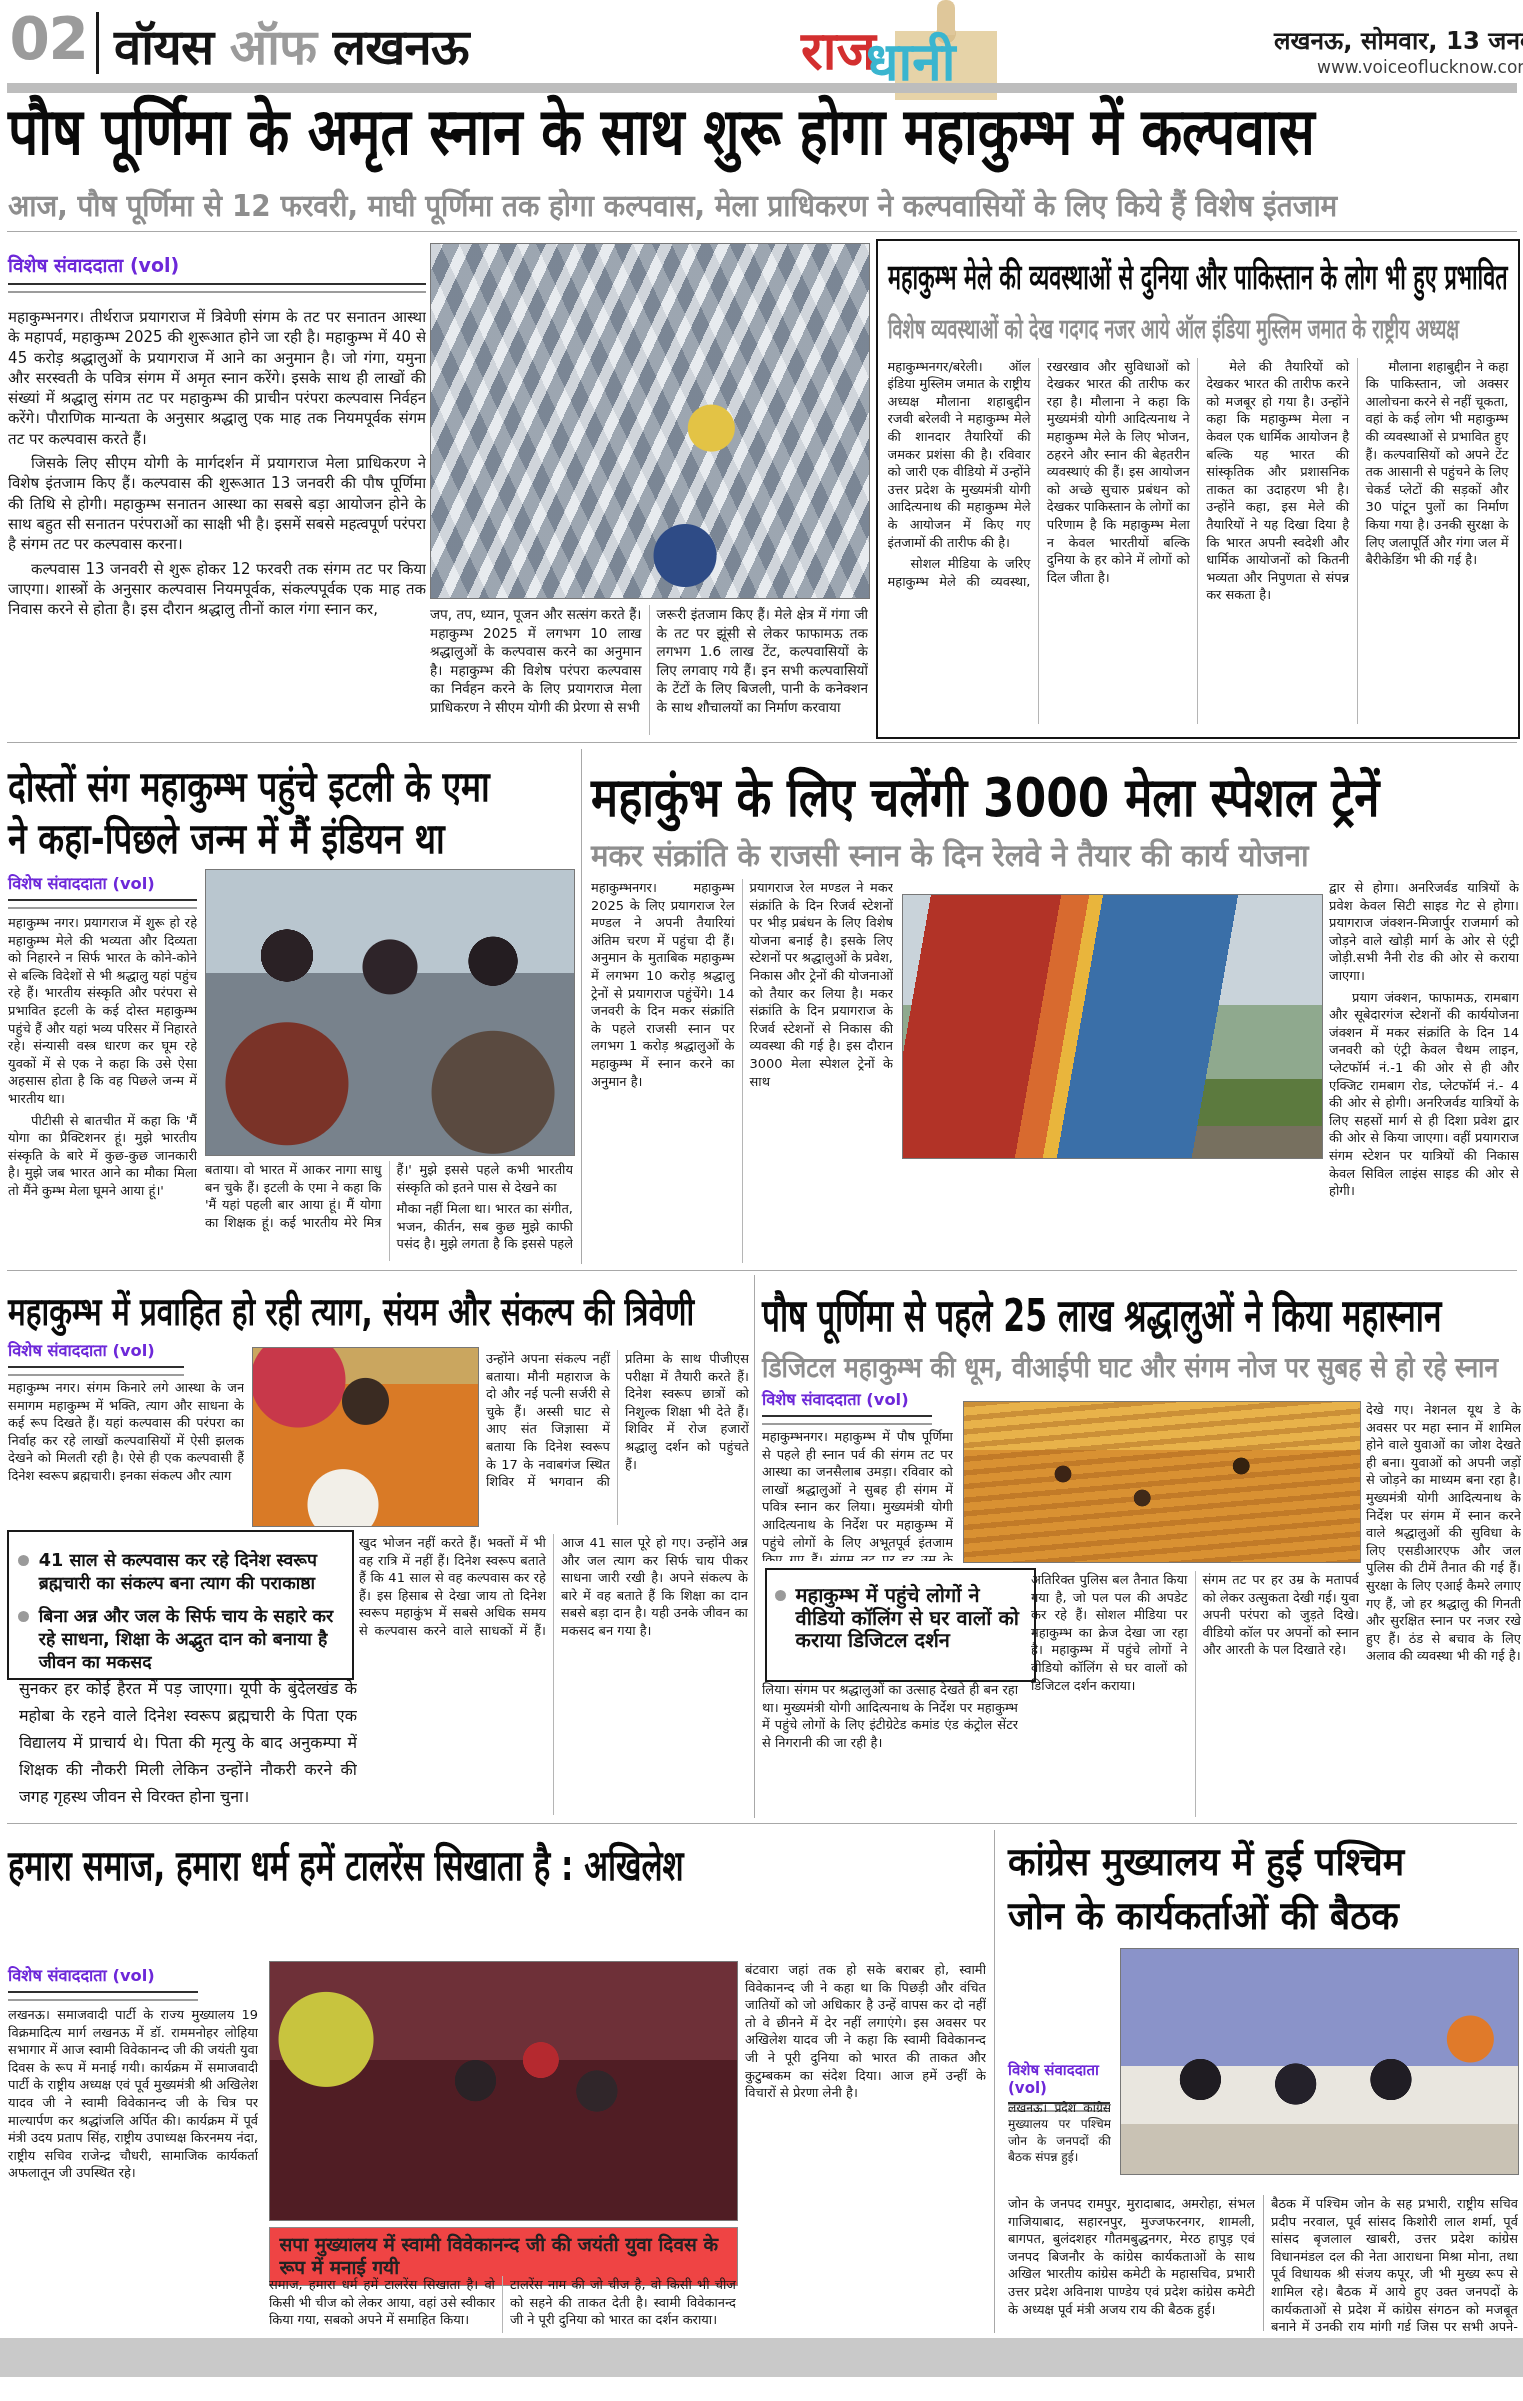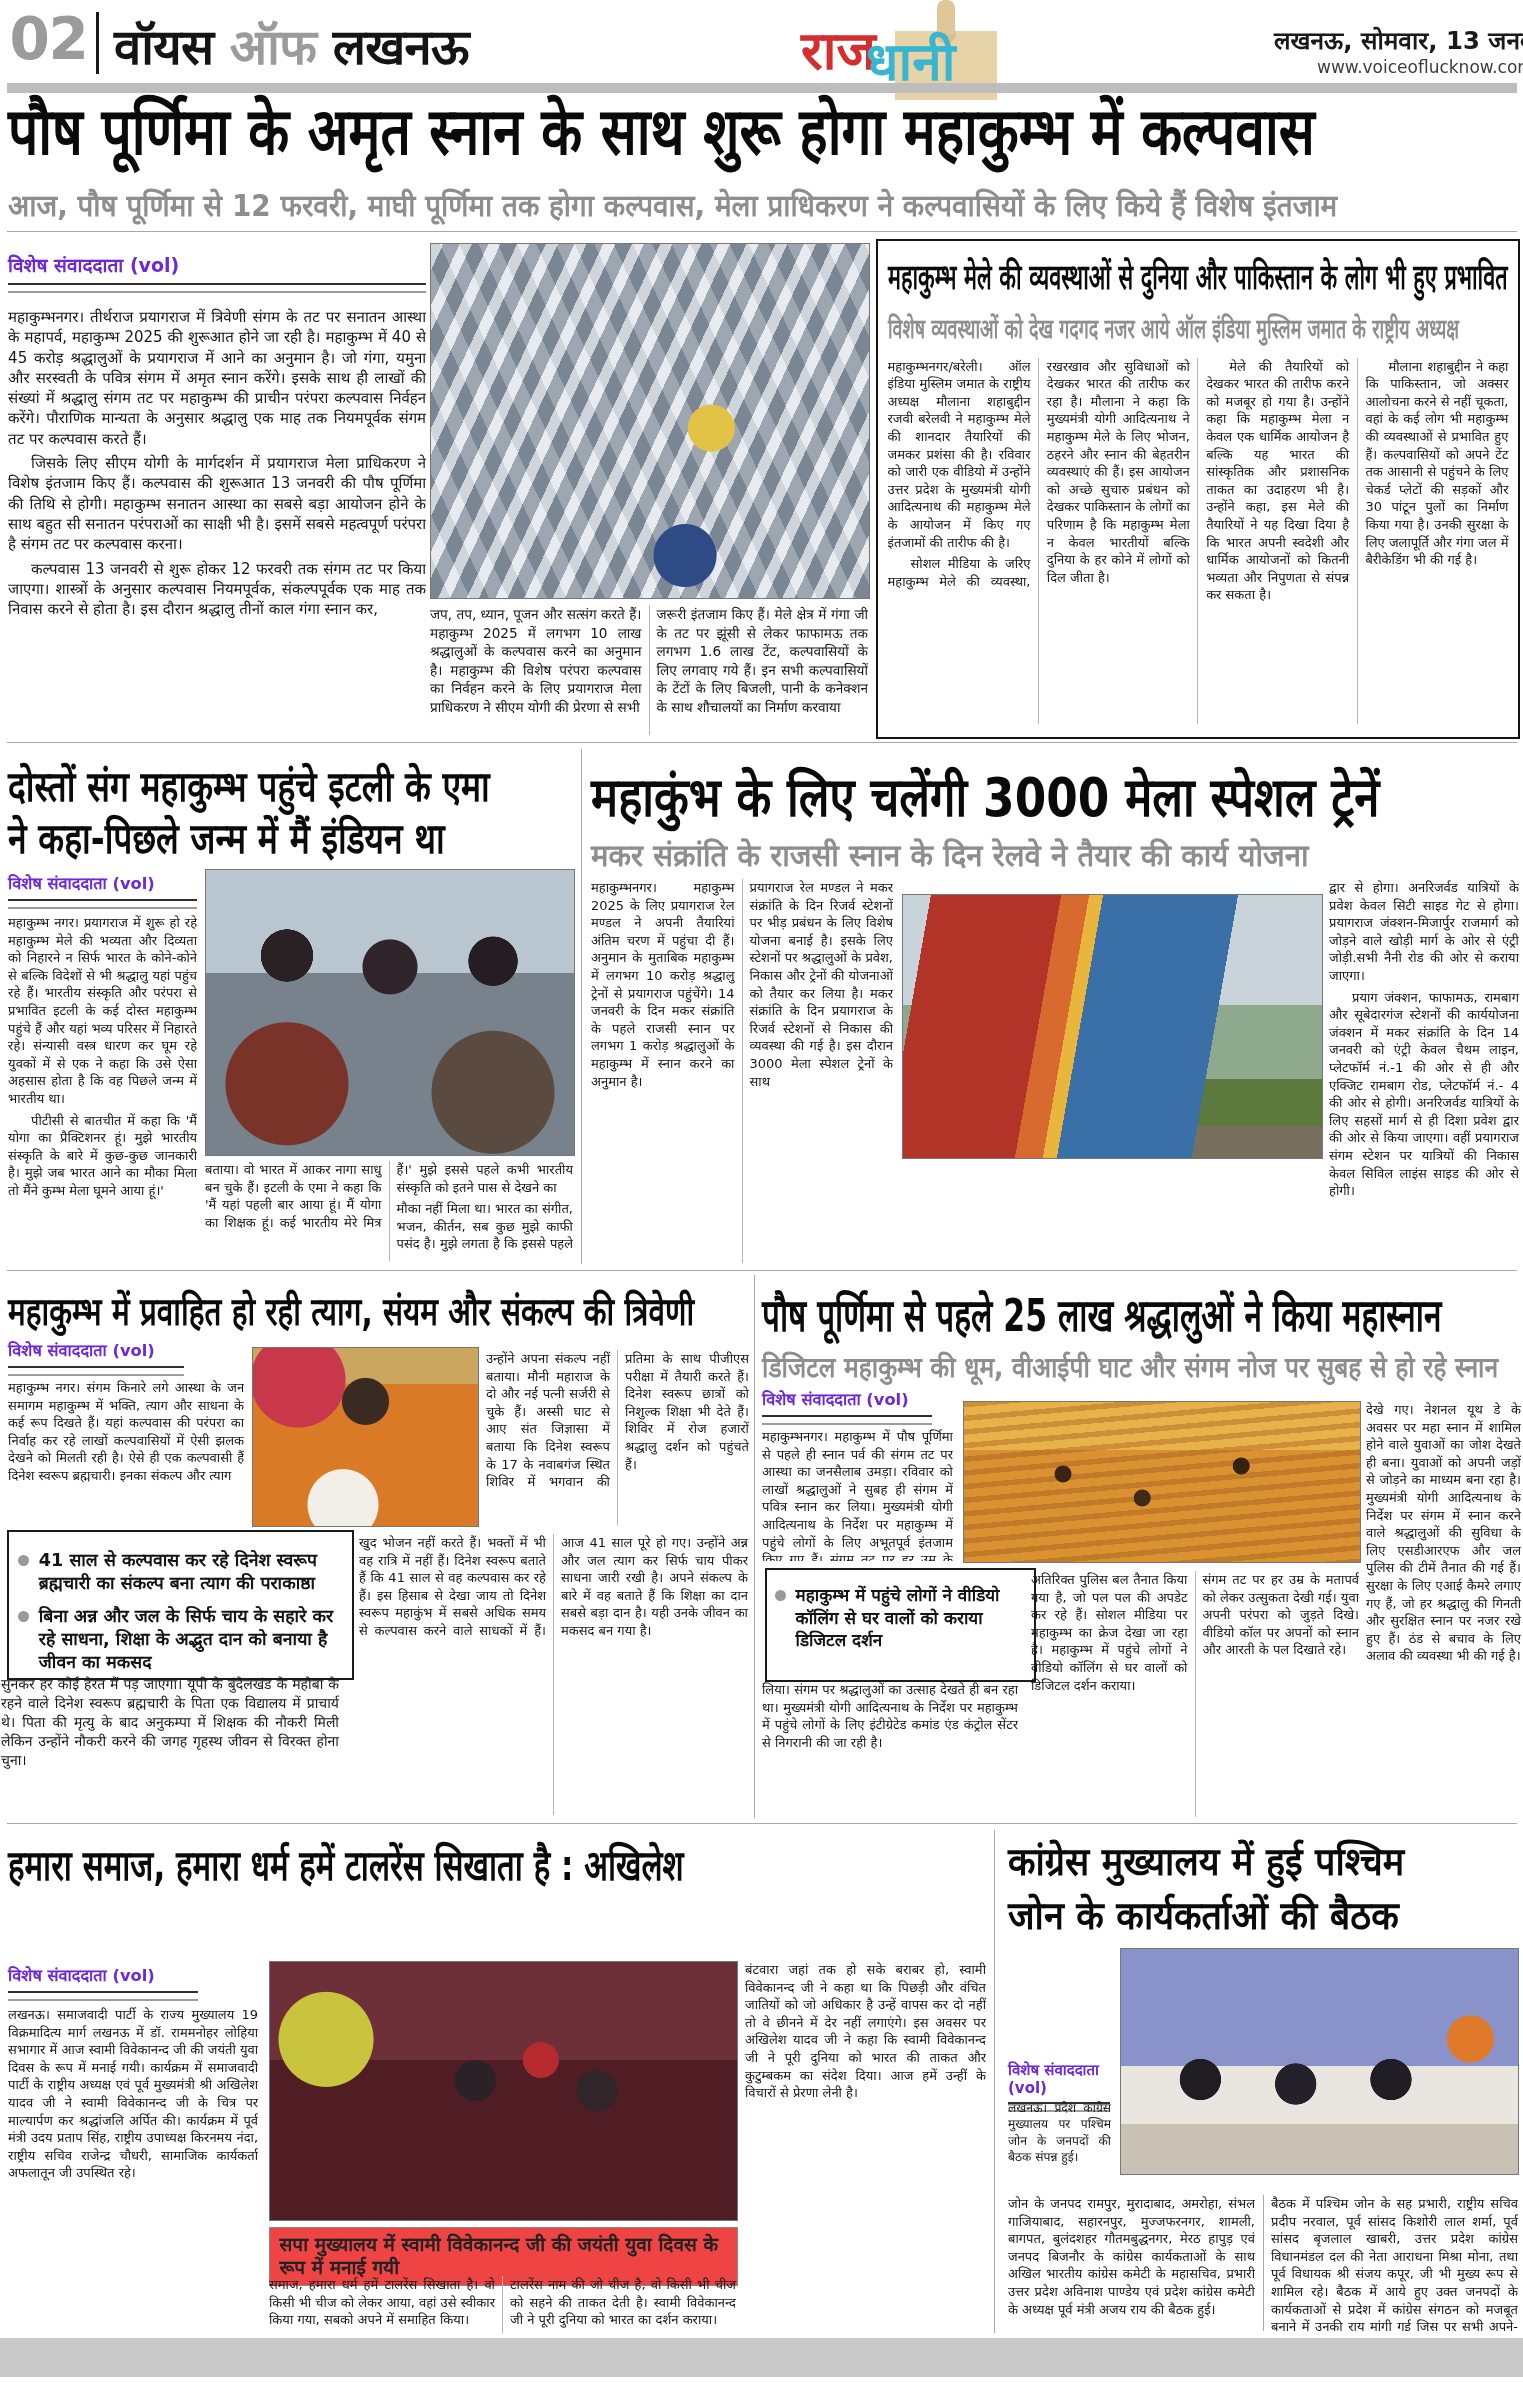--- a/index.html
+++ b/index.html
@@ -156,21 +156,21 @@
   <div class="bbox" style="left:6.8px;top:1530px;width:324px;height:132px;">
     <div class="brow">
       <span class="bdot"></span>
       <span>41 साल से कल्पवास कर रहे दिनेश स्वरूप ब्रह्मचारी का संकल्प बना त्याग की पराकाष्ठा</span>
     </div>
     <div class="brow">
       <span class="bdot"></span>
       <span>बिना अन्न और जल के सिर्फ चाय के सहारे कर रहे साधना, शिक्षा के अद्भुत दान को बनाया है जीवन का मकसद</span>
     </div>
   </div>
-  <div class="abs body" style="left:1px;top:1675px;width:338px;height:140px;font-size:14px;line-height:19px;">
+  <div class="abs body" style="left:19px;top:1675px;width:338px;height:140px;font-size:16px;line-height:27px;">
     <p class="np">सुनकर हर कोई हैरत में पड़ जाएगा। यूपी के बुंदेलखंड के महोबा के रहने वाले दिनेश स्वरूप ब्रह्मचारी के पिता एक विद्यालय में प्राचार्य थे। पिता की मृत्यु के बाद अनुकम्पा में शिक्षक की नौकरी मिली लेकिन उन्होंने नौकरी करने की जगह गृहस्थ जीवन से विरक्त होना चुना।</p>
   </div>
   <div class="abs body cols2" style="left:486px;top:1350px;width:263px;height:175px;font-size:13px;line-height:17.6px;">
     <p class="np">उन्होंने अपना संकल्प नहीं बताया। मौनी महाराज के दो और नई पत्नी सर्जरी से चुके हैं। अस्सी घाट से आए संत जिज्ञासा में बताया कि दिनेश स्वरूप के 17 के नवाबगंज स्थित शिविर में भगवान की प्रतिमा के साथ पीजीएस परीक्षा में तैयारी करते हैं। दिनेश स्वरूप छात्रों को निशुल्क शिक्षा भी देते हैं। शिविर में रोज हजारों श्रद्धालु दर्शन को पहुंचते हैं।</p>
   </div>
   <div class="abs body cols2" style="left:359px;top:1534px;width:389px;height:281px;font-size:13px;line-height:17.6px;">
     <p class="np">खुद भोजन नहीं करते हैं। भक्तों में भी वह रात्रि में नहीं हैं। दिनेश स्वरूप बताते हैं कि 41 साल से वह कल्पवास कर रहे हैं। इस हिसाब से देखा जाय तो दिनेश स्वरूप महाकुंभ में सबसे अधिक समय से कल्पवास करने वाले साधकों में हैं। आज 41 साल पूरे हो गए। उन्होंने अन्न और जल त्याग कर सिर्फ चाय पीकर साधना जारी रखी है। अपने संकल्प के बारे में वह बताते हैं कि शिक्षा का दान सबसे बड़ा दान है। यही उनके जीवन का मकसद बन गया है।</p>
   </div>
 
   <div class="vline" style="left:754px;top:1275px;height:543px;"></div>
@@ -184,21 +184,21 @@
   <div class="abs body" style="left:762px;top:1428px;width:191px;height:133px;font-size:13px;line-height:17.6px;">
     <p class="np">महाकुम्भनगर। महाकुम्भ में पौष पूर्णिमा से पहले ही स्नान पर्व की संगम तट पर आस्था का जनसैलाब उमड़ा। रविवार को लाखों श्रद्धालुओं ने सुबह ही संगम में पवित्र स्नान कर लिया। मुख्यमंत्री योगी आदित्यनाथ के निर्देश पर महाकुम्भ में पहुंचे लोगों के लिए अभूतपूर्व इंतजाम किए गए हैं। संगम तट पर हर उम्र के लोगों ने पुण्य की डुबकी लगाई। महिलाएं, बुजुर्गों और बच्चों ने भी बढ़-चढ़कर हिस्सा</p>
   </div>
   <div class="photo" style="left:963px;top:1401px;width:396px;height:160px;background:
       radial-gradient(circle at 25% 45%, #3c2415 0 8.1px, rgba(0,0,0,0) 8.8px),
       radial-gradient(circle at 45% 60%, #402a18 0 8.1px, rgba(0,0,0,0) 8.8px),
       radial-gradient(circle at 70% 40%, #35220f 0 8.1px, rgba(0,0,0,0) 8.8px),
       repeating-linear-gradient(175deg, rgba(150,80,20,.35) 0 5.4px, rgba(0,0,0,0) 5.4px 13.6px),
       linear-gradient(180deg, #e8b24a 0 30%, #d99132 30% 100%);"></div>
   <div class="bbox" style="left:765px;top:1568px;width:251px;height:102px;padding:4.1px 8.1px;">
-    <div class="brow" style="font-size:17px;line-height:22.4px;">
+    <div class="brow" style="font-size:20px;line-height:22.4px;">
       <span class="bdot"></span>
       <span>महाकुम्भ में पहुंचे लोगों ने वीडियो कॉलिंग से घर वालों को कराया डिजिटल दर्शन</span>
     </div>
   </div>
   <div class="abs body" style="left:762px;top:1681px;width:256px;height:136px;font-size:13px;line-height:17.6px;">
     <p class="np">लिया। संगम पर श्रद्धालुओं का उत्साह देखते ही बन रहा था। मुख्यमंत्री योगी आदित्यनाथ के निर्देश पर महाकुम्भ में पहुंचे लोगों के लिए इंटीग्रेटेड कमांड एंड कंट्रोल सेंटर से निगरानी की जा रही है।</p>
   </div>
   <div class="abs body cols2" style="left:1031px;top:1571px;width:328px;height:246px;font-size:13px;line-height:17.6px;">
     <p class="np">अतिरिक्त पुलिस बल तैनात किया गया है, जो पल पल की अपडेट कर रहे हैं। सोशल मीडिया पर महाकुम्भ का क्रेज देखा जा रहा है। महाकुम्भ में पहुंचे लोगों ने वीडियो कॉलिंग से घर वालों को डिजिटल दर्शन कराया।</p>
     <p class="np">संगम तट पर हर उम्र के मतापर्व को लेकर उत्सुकता देखी गई। युवा अपनी परंपरा को जुड़ते दिखे। वीडियो कॉल पर अपनों को स्नान और आरती के पल दिखाते रहे।</p>

